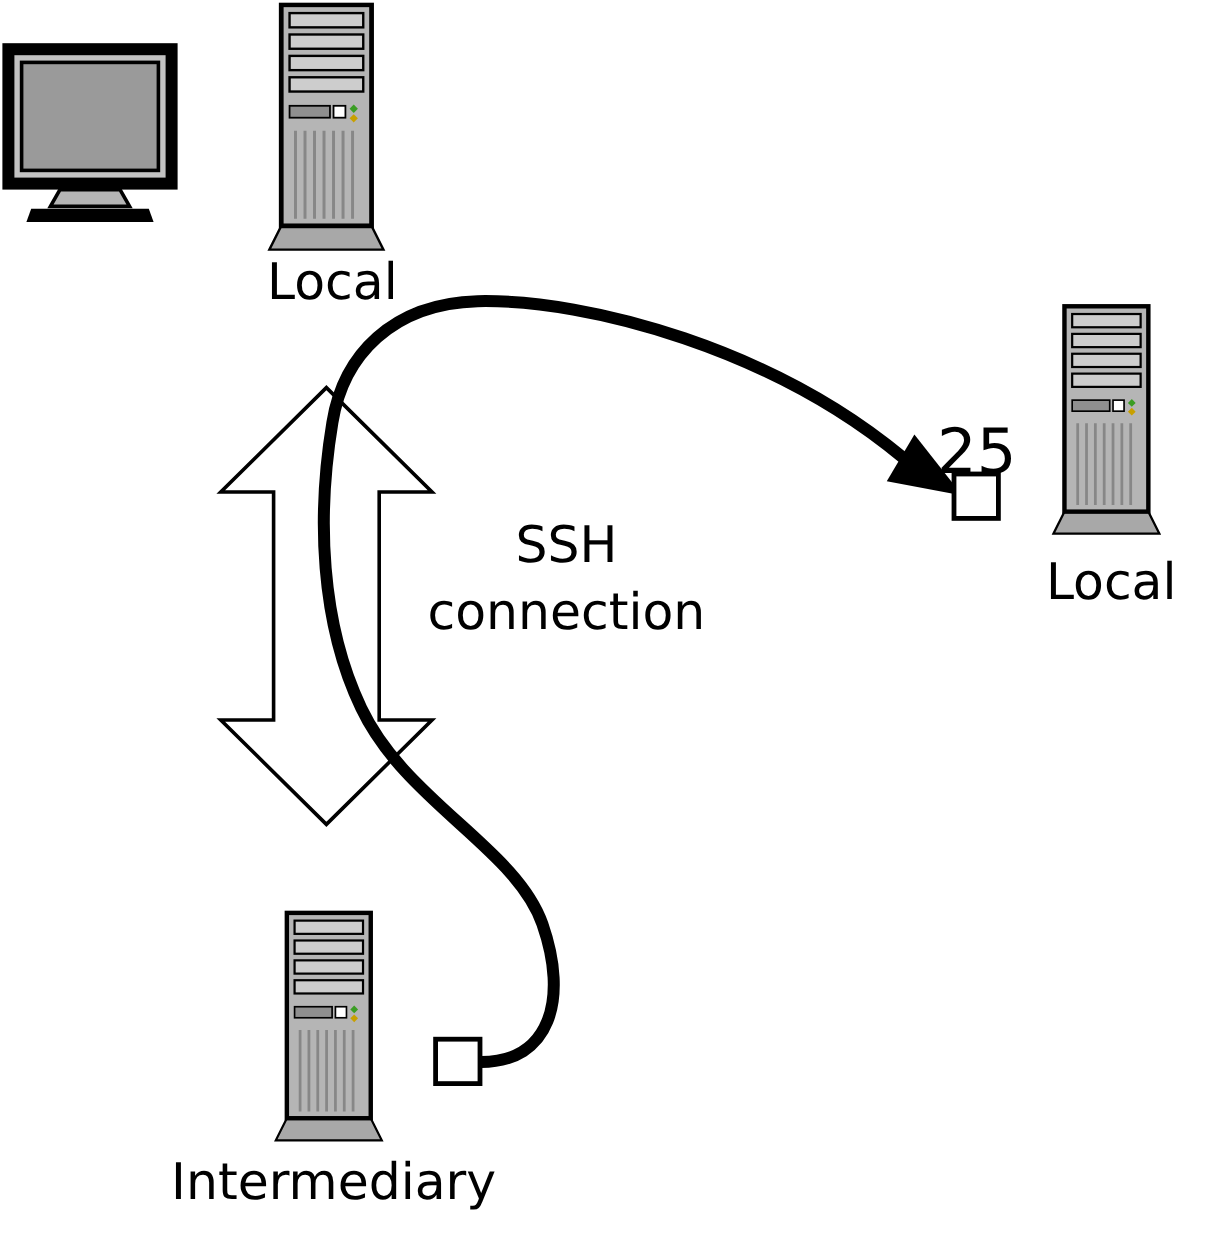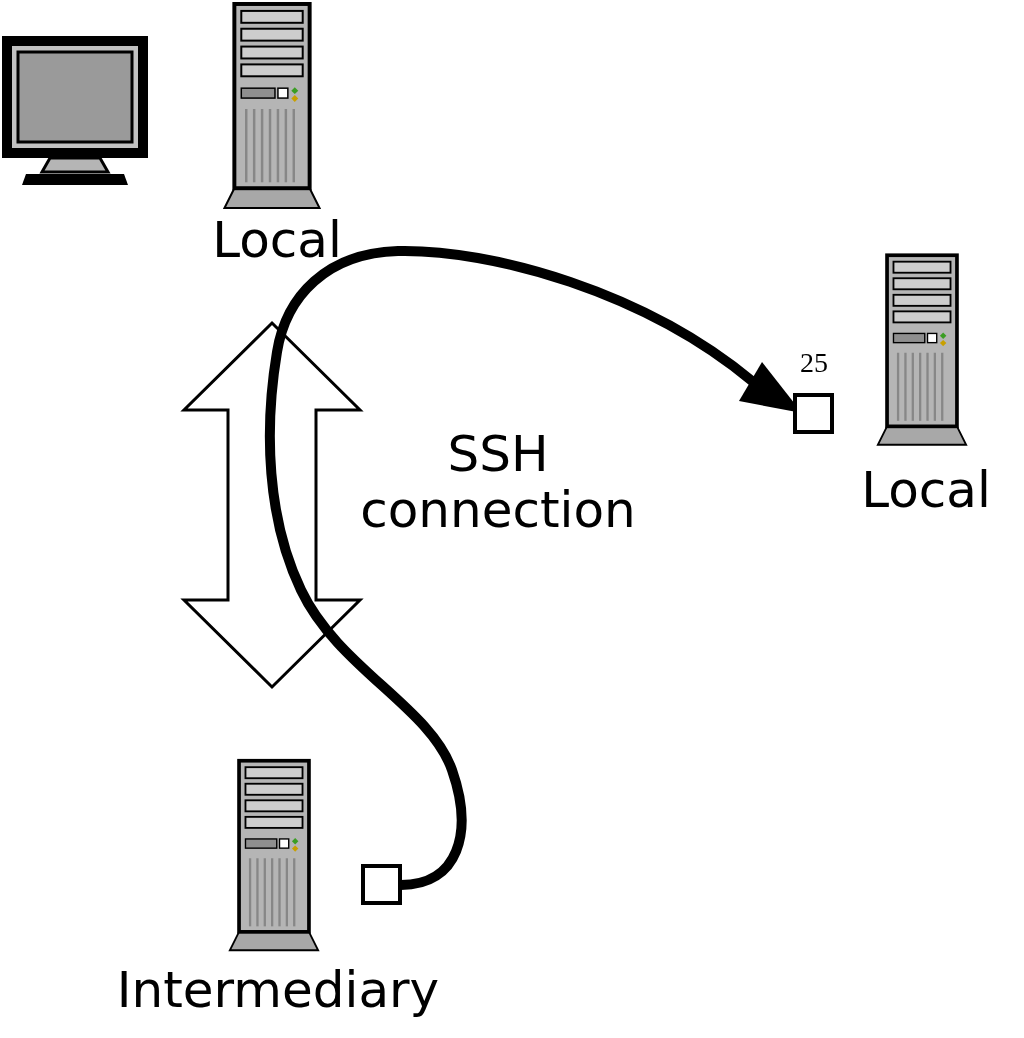--- a/index.html
+++ b/index.html
@@ -13,31 +13,30 @@
   }
   .canvas svg.scene {
     position: absolute;
     left: 0; top: 0;
     width: 1024px; height: 1038px;
     display: block;
   }
   .label {
     position: absolute;
     transform: translateX(-50%);
-    font-size: 50px;
+    font-size: 42px;
     color: #000000;
     white-space: nowrap;
     text-align: center;
     line-height: 1.2;
   }
-  .label.port { font-size: 28px; font-family: Liberation Serif, serif; }
+  .label.port { font-size: 52px; }
   .label.tunnel {
     white-space: pre-line;
     line-height: 56px;
-    margin-left: 26px;
   }
 </style>
 </head>
 <body>
 
 <div class="canvas">
 
   <svg class="scene" viewBox="0 0 1024 1038" xmlns="http://www.w3.org/2000/svg">
     <defs>
       <symbol id="tower" viewBox="0 0 100 210">

